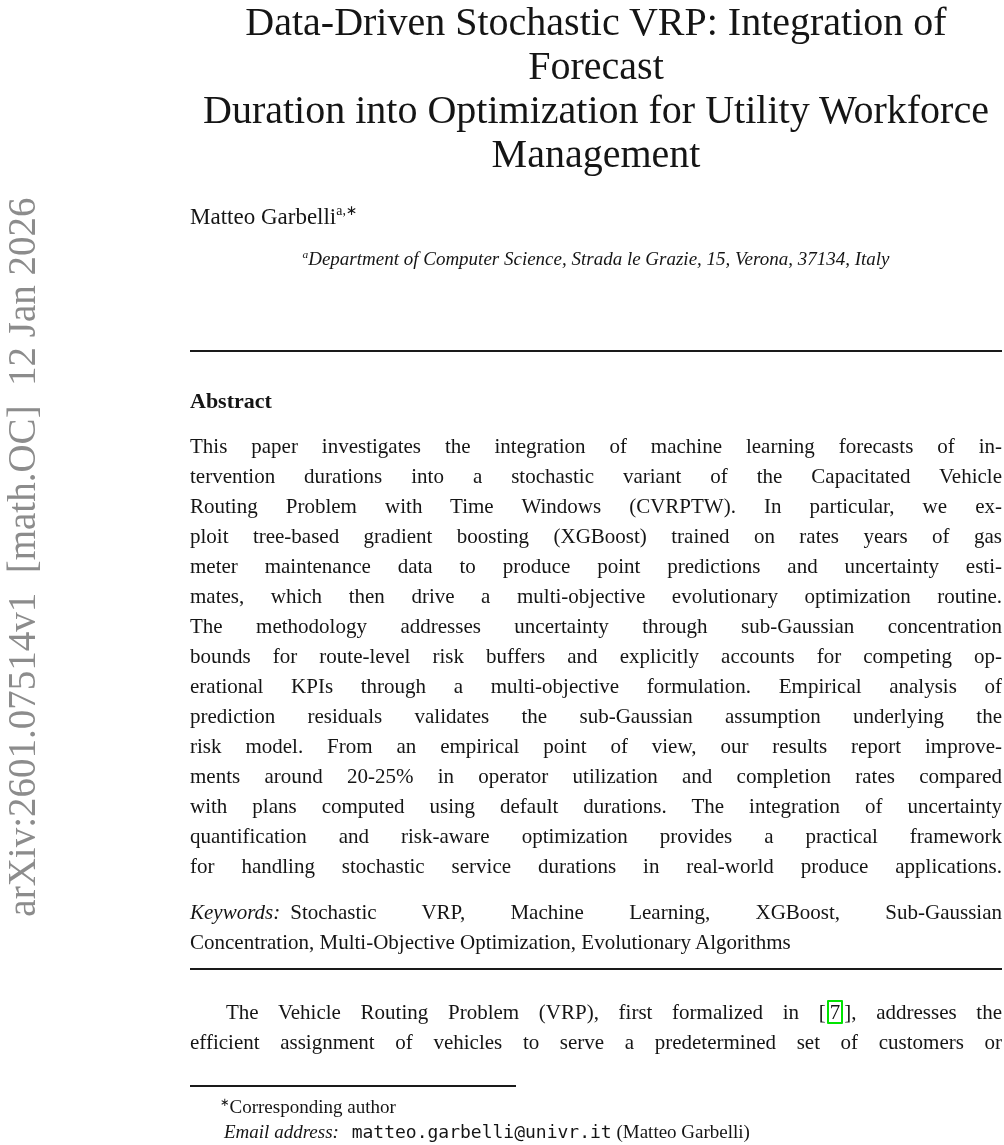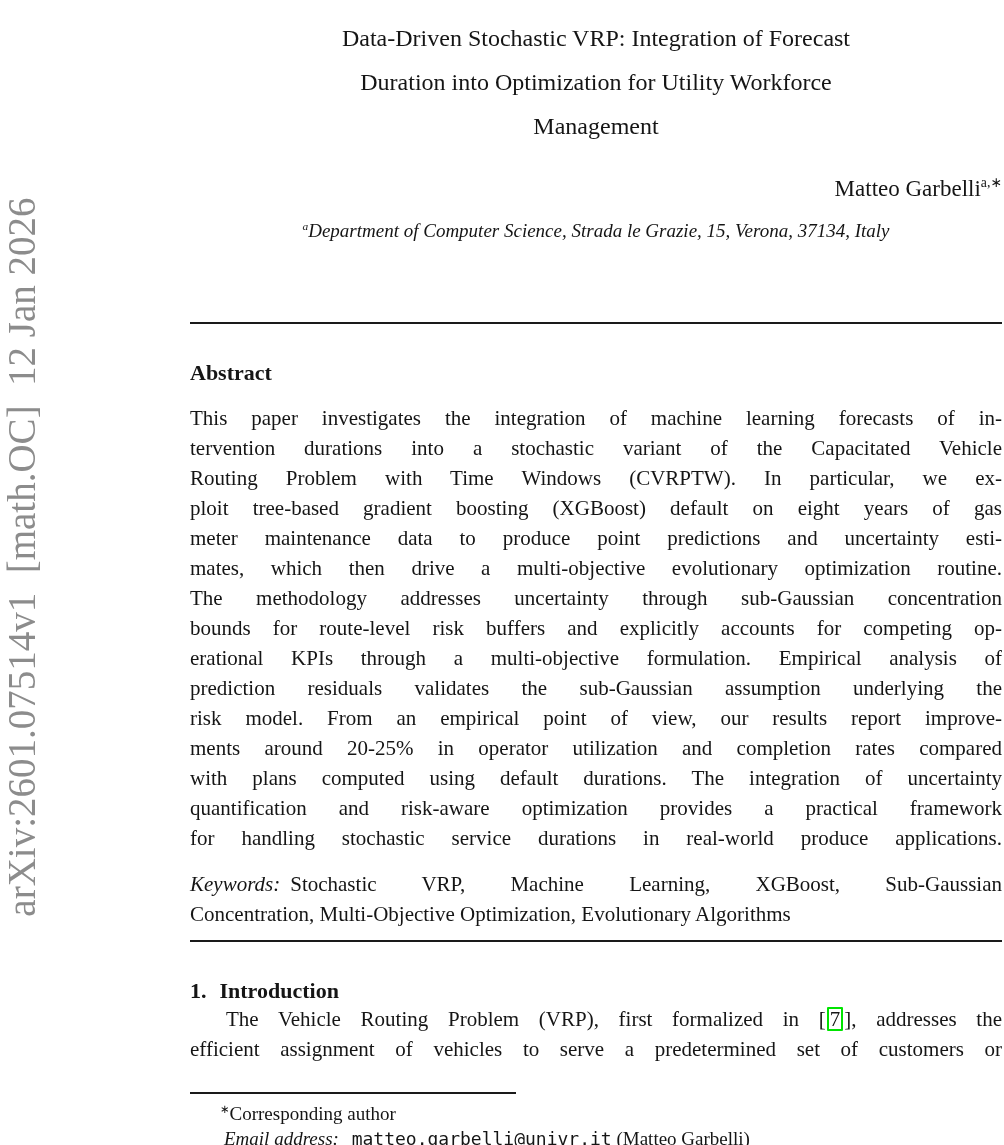--- a/index.html
+++ b/index.html
@@ -17,24 +17,24 @@
     width:780px; height:44px;
     left:-368px; top:535px;
     transform:rotate(-90deg);
     font-size:39px; line-height:44px;
     color:var(--watermark-gray, #8c8c8c);
     white-space:pre;
     text-align:center;
   }
   .column { position:absolute; left:190px; top:0; width:812px; }
 
-  .title { padding-top:16px; font-size:24px; line-height:44px; font-weight:normal; }
+  .title { padding-top:0; font-size:40px; line-height:44px; font-weight:normal; }
   .lines-center .tline { text-align:center; }
 
-  .author { margin-top:28px; text-align:right; font-size:23px; line-height:26px; }
+  .author { margin-top:28px; text-align:left; font-size:23px; line-height:26px; }
   sup { font-size:60%; line-height:0; }
 
   .affil { margin-top:18px; text-align:center; font-style:italic; font-size:19px; line-height:22px; }
 
   .rule { margin:0; border:none; border-top:2px solid #1a1a1a; height:0; }
   .rule-1 { margin-top:80px; }
   .rule-2 { margin-top:11px; }
 
   .abs-head { margin-top:36px; font-size:22px; line-height:26px; font-weight:bold; }
 
@@ -42,21 +42,21 @@
   .lines-just .tline { text-align:justify; text-align-last:justify; }
 
   .keywords { margin-top:16px; font-size:21px; line-height:30px; }
   .jline { display:block; text-align:justify; text-align-last:justify; }
   .em { font-style:italic; }
   .kw-gap { display:inline-block; width:10px; }
 
   .sec-head { margin-top:36px; font-size:22px; line-height:26px; font-weight:bold; }
   .sec-num { margin-right:13px; }
 
-  .intro { font-size:21px; line-height:30px; }
+  .intro { margin-top:27px; font-size:21px; line-height:30px; }
   .iline-1 { padding-left:36px; }
   .cite {
     display:inline-block;
     border:2px solid var(--citation-green, #00e400);
     border-radius:1px;
     padding:0 1px;
     line-height:20px;
     margin:0 1px;
   }
 
@@ -86,42 +86,41 @@
     <div class="affil"><sup>a</sup><span>Department of Computer Science, Strada le Grazie, 15, Verona, 37134, Italy</span></div>
 
     <div class="rule rule-1"></div>
 
     <div class="abs-head">Abstract</div>
 
     <div class="abs-body lines-just">
         <div class="tline">This paper investigates the integration of machine learning forecasts of in-</div>
         <div class="tline">tervention durations into a stochastic variant of the Capacitated Vehicle</div>
         <div class="tline">Routing Problem with Time Windows (CVRPTW). In particular, we ex-</div>
-        <div class="tline">ploit tree-based gradient boosting (XGBoost) default on eight years of gas</div>
+        <div class="tline">ploit tree-based gradient boosting (XGBoost) trained on rates years of gas</div>
         <div class="tline">meter maintenance data to produce point predictions and uncertainty esti-</div>
         <div class="tline">mates, which then drive a multi-objective evolutionary optimization routine.</div>
         <div class="tline">The methodology addresses uncertainty through sub-Gaussian concentration</div>
         <div class="tline">bounds for route-level risk buffers and explicitly accounts for competing op-</div>
         <div class="tline">erational KPIs through a multi-objective formulation. Empirical analysis of</div>
         <div class="tline">prediction residuals validates the sub-Gaussian assumption underlying the</div>
         <div class="tline">risk model.  From an empirical point of view, our results report improve-</div>
         <div class="tline">ments around 20-25% in operator utilization and completion rates compared</div>
         <div class="tline">with plans computed using default durations. The integration of uncertainty</div>
         <div class="tline">quantification and risk-aware optimization provides a practical framework</div>
         <div class="tline">for handling stochastic service durations in real-world produce applications.</div>
       </div>
 
     <div class="keywords">
       <span class="jline"><span class="em">Keywords:</span><span class="kw-gap"></span><span>Stochastic VRP, Machine Learning, XGBoost, Sub-Gaussian</span></span>
       <span style="display:block">Concentration, Multi-Objective Optimization, Evolutionary Algorithms</span>
     </div>
 
     <div class="rule rule-2"></div>
 
-    <div class="sec-head"><span class="sec-num">1.</span><span>Introduction</span></div>
 
     <div class="intro">
       <span class="jline iline-1"><span>The Vehicle Routing Problem (VRP), first formalized in [</span><span class="cite">7</span><span>], addresses the</span></span>
       <span class="jline">efficient assignment of vehicles to serve a predetermined set of customers or</span>
     </div>
 
     <div class="foot-rule"></div>
 
     <div class="footnote">
       <div class="fn-line-1"><sup>∗</sup><span>Corresponding author</span></div>

